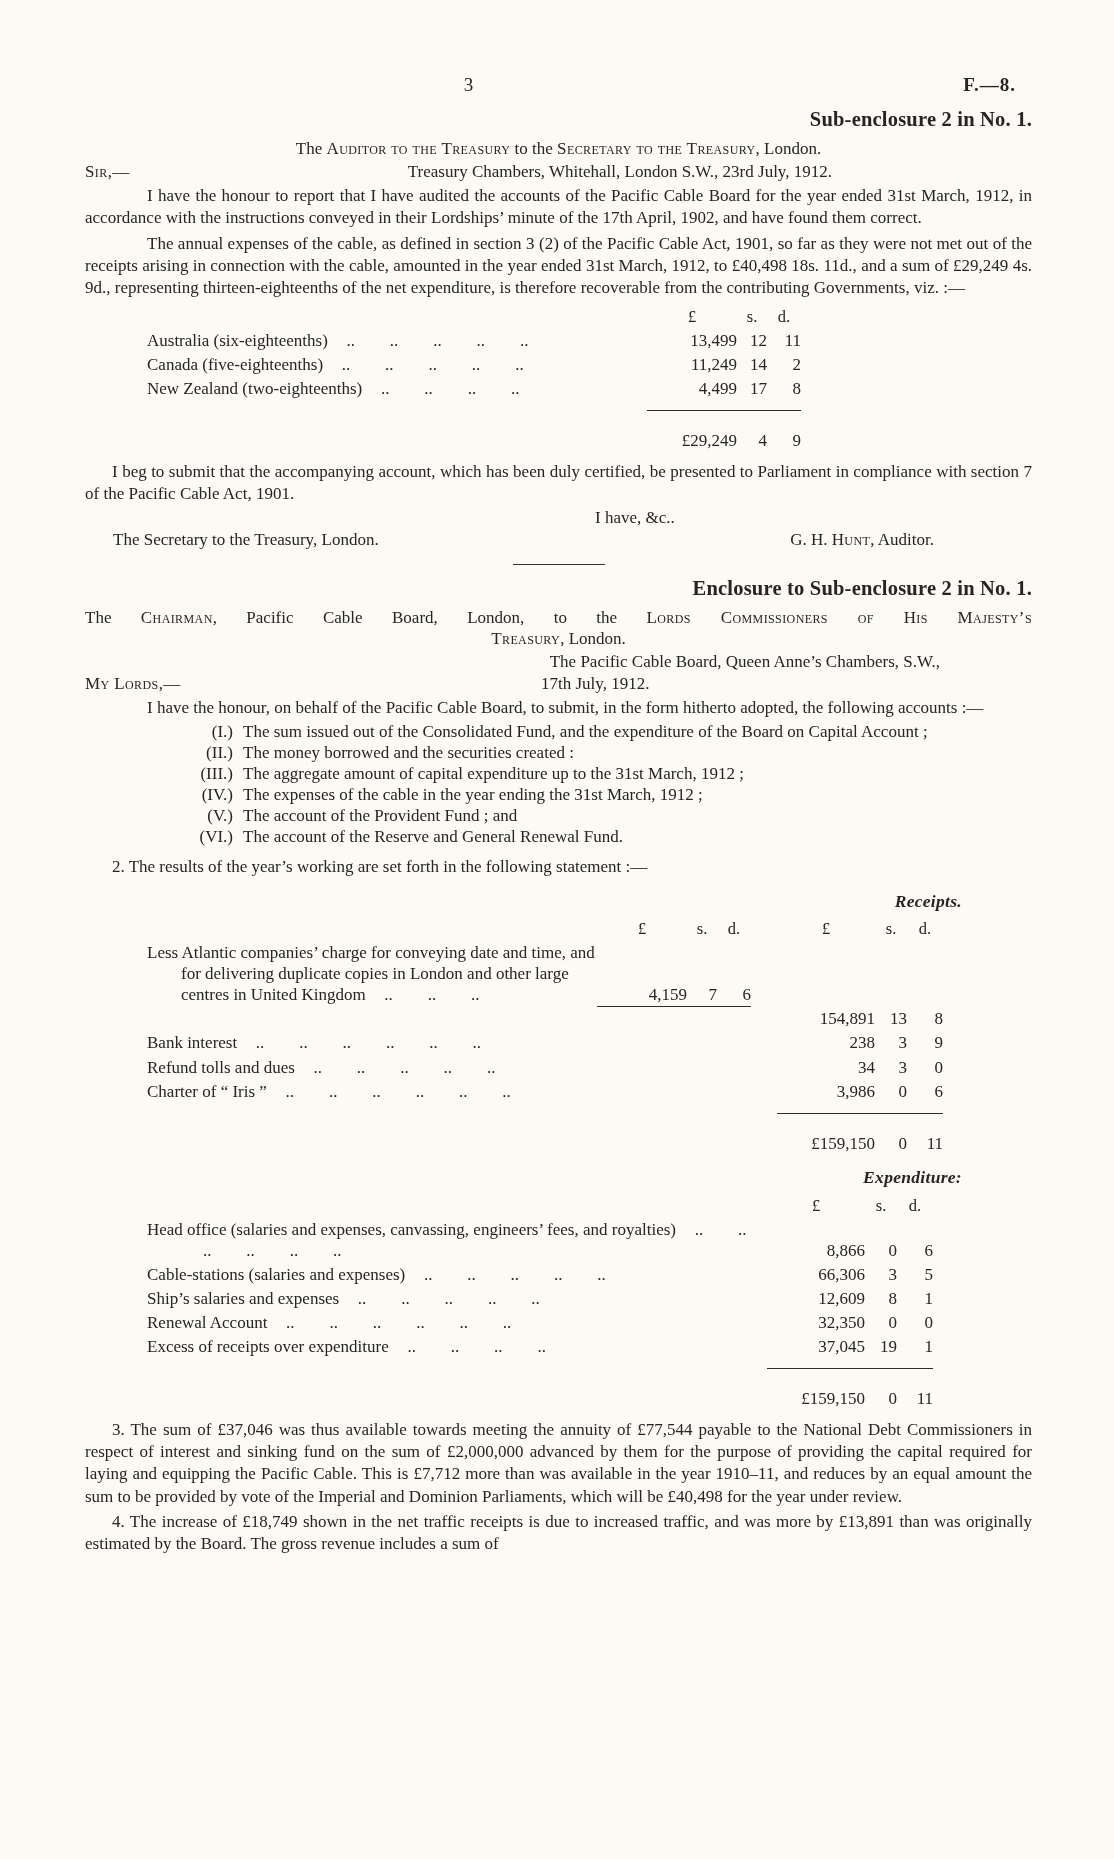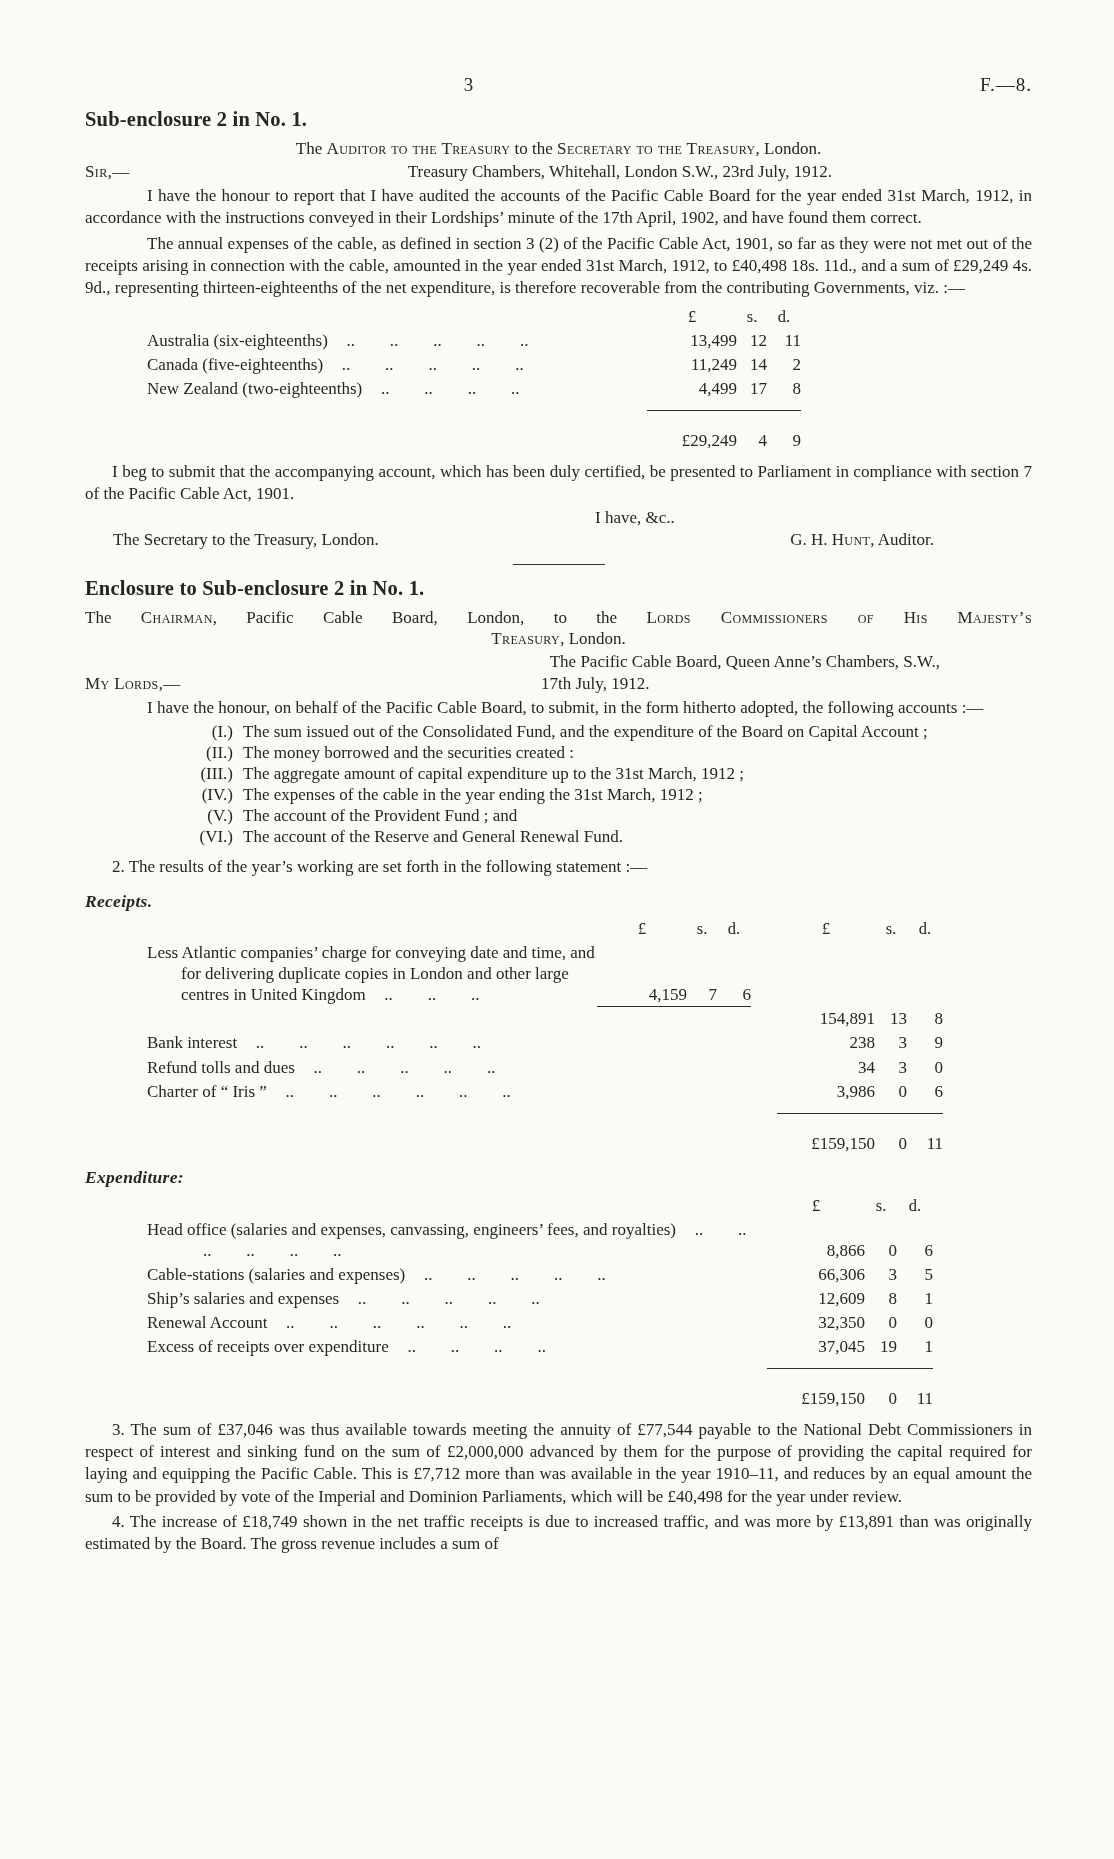--- a/index.html
+++ b/index.html
@@ -7,23 +7,23 @@
   .sheet{
     width:1114px; height:1859px; overflow:hidden; position:relative;
     background:#fbfaf5; color:#262524;
     font-family:"Liberation Serif", serif; font-size:17px;
     padding:74px 82px 40px 85px; box-sizing:border-box;
   }
   *{ box-sizing:border-box; }
 
   .page-head{ position:relative; height:26px; font-size:19px; margin-bottom:8px; }
   .page-num{ position:absolute; left:40%; }
-  .folio{ position:absolute; right:0; letter-spacing:1px; }
-
-  .doc-heading{ text-align:left; font-size:20.5px; font-weight:bold; margin:6px 0 8px; letter-spacing:.2px; }
+  .folio{ position:absolute; right:16px; letter-spacing:1px;font-weight:bold; }
+
+  .doc-heading{ text-align:right; font-size:20.5px; font-weight:bold; margin:6px 0 8px; letter-spacing:.2px; }
   .sc{ font-variant:small-caps; letter-spacing:.4px; }
   .address-line{ text-align:center; margin:0 0 3px; }
   .force-justify{ text-align:justify; text-align-last:justify; margin:0 0 1px; }
   .center-line{ text-align:center; margin:0 0 3px; }
   .place-line{ text-align:right; padding-right:92px; margin:0 0 2px; }
 
   .salutation-row{ position:relative; display:flex; align-items:baseline; margin:0 0 3px;gap:28px; }
   .place-date{ margin-left:auto; margin-right:200px; }
   .date-center{ position:absolute; left:456px; }
 
@@ -48,21 +48,21 @@
   .addressee{ margin-left:28px; }
   .signature{ margin-left:auto; margin-right:98px; }
 
   .divider{ width:92px; border-top:1.6px solid #34332f; margin:14px auto 12px; }
 
   .acct-list{ margin:3px 0 9px 90px; }
   .list-row{ display:flex; margin-bottom:1px; }
   .list-num{ flex:0 0 58px; width:58px; text-align:right; }
   .list-text{ margin-left:10px; max-width:740px; padding-left:48px; text-indent:-48px; }
 
-  .tbl-heading{ text-align:left; font-style:italic; font-weight:bold; font-size:17.5px; letter-spacing:.3px; margin:12px 70px 0 0; }
+  .tbl-heading{ text-align:right; font-style:italic; font-weight:bold; font-size:17.5px; letter-spacing:.3px; margin:12px 70px 0 0; }
 </style>
 </head>
 <body>
 
 <div class="sheet">
 
   <div class="page-head">
     <span class="page-num">3</span>
     <span class="folio">F.—8.</span>
   </div>

